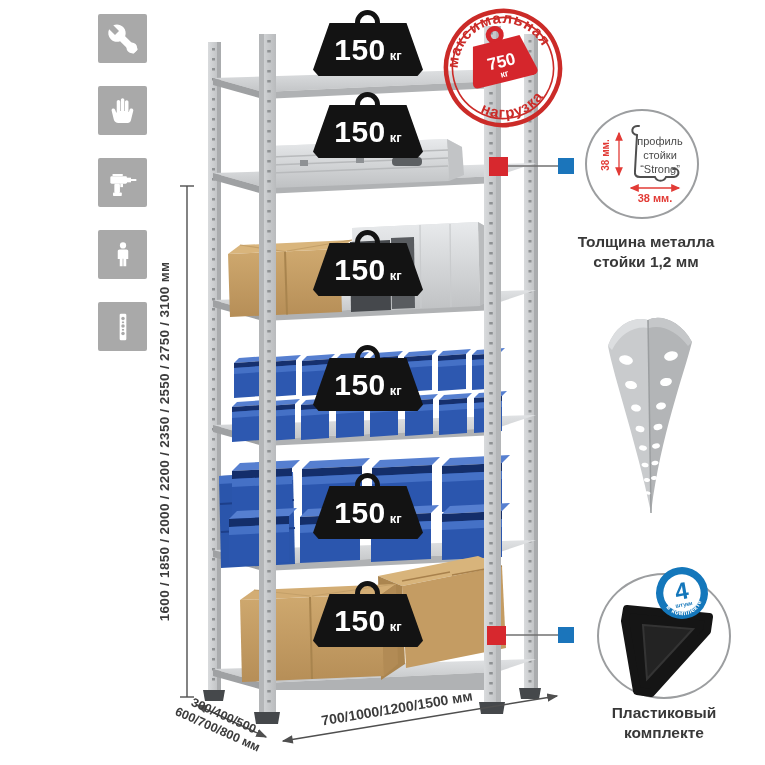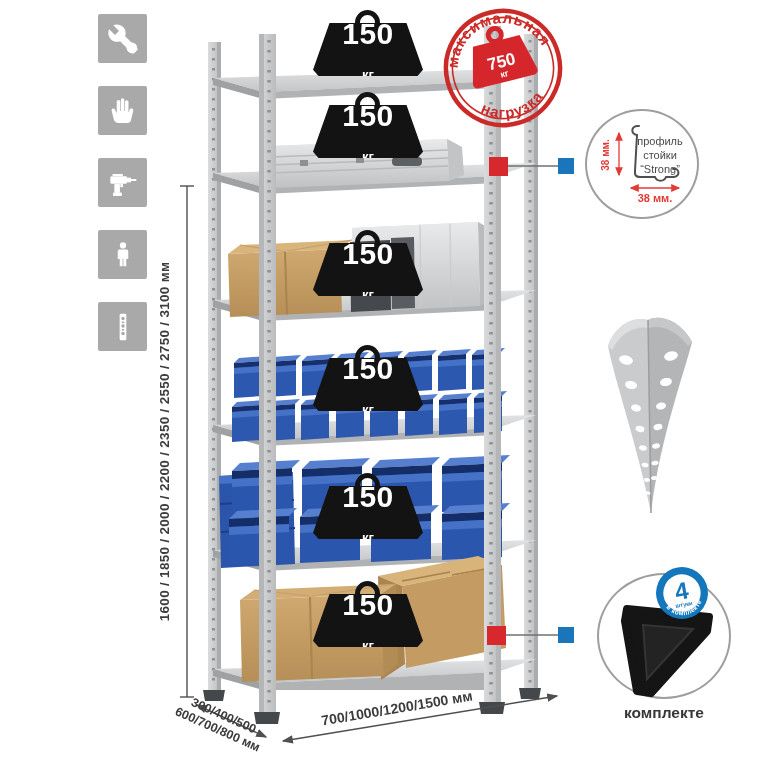--- a/index.html
+++ b/index.html
@@ -13,21 +13,21 @@
   .vdim{position:absolute;left:150px;top:186px;width:30px;height:511px;
         display:flex;align-items:center;justify-content:center;}
   .vdim span{transform:rotate(-90deg);white-space:nowrap;font-size:13.5px;font-weight:600;
              color:#3c3c3c;letter-spacing:.3px;}
   
   .weight{position:absolute;left:313px;width:110px;height:67px;z-index:30;}
   .weight .ring{position:absolute;left:50%;top:0;width:15px;height:15px;margin-left:-13px;
                 border:5px solid #131313;border-radius:50%;}
   .weight .body{position:absolute;left:0;top:13px;width:110px;height:53px;background:#131313;
                 clip-path:polygon(15% 0,85% 0,100% 88%,95% 100%,5% 100%,0 88%);
-                display:flex;align-items:center;justify-content:center;gap:4px;flex-direction:column;}
+                display:flex;align-items:center;justify-content:center;gap:4px;}
   .weight .val{color:#fff;font-size:30px;font-weight:bold;letter-spacing:.5px;}
   .weight .unit{color:#fff;font-size:13px;font-weight:bold;margin-top:12px;}
   
   .stamp{position:absolute;left:428px;top:-4px;width:150px;height:150px;z-index:40;}
   .stamp-arc{font-size:15px;font-weight:bold;fill:#cb2b28;letter-spacing:1px;}
   
   .sq{position:absolute;z-index:45;}
   .sq.red{width:19px;height:19px;background:#d7282e;}
   .sq.blue{width:16px;height:16px;background:#1b75bb;}
   
@@ -366,20 +366,22 @@
       <line x1="32" y1="22" x2="32" y2="64" stroke="#e23b36" stroke-width="1.3" marker-start="url(#arrRs)" marker-end="url(#arrRe)"></line>
       <text x="22" y="44" transform="rotate(-90 22 44)" text-anchor="middle" font-size="10" fill="#e23b36" font-weight="bold">38 мм.</text>
       <line x1="44" y1="77" x2="92" y2="77" stroke="#e23b36" stroke-width="1.3" marker-start="url(#arrRs)" marker-end="url(#arrRe)"></line>
       <text x="68" y="91" text-anchor="middle" font-size="11" fill="#e23b36" font-weight="bold">38 мм.</text>
       <text x="73" y="34" text-anchor="middle" font-size="11" fill="#4a4a4a">профиль</text>
       <text x="73" y="48" text-anchor="middle" font-size="11" fill="#4a4a4a">стойки</text>
       <text x="73" y="62" text-anchor="middle" font-size="11" fill="#4a4a4a">“Strong”</text>
     </svg>
   </div>
   <div class="caption" style="left:565px;top:232px;width:162px">
+    <span>Толщина металла</span>
+    <span>стойки 1,2 мм</span>
   </div>
 
   <svg style="position:absolute;left:598px;top:308px;z-index:20" width="104" height="212" viewBox="0 0 104 212">
     <path d="M10 38 C18 16 36 8 50 12 L53 205 C40 140 16 70 10 38 Z" fill="#c9cbcd"></path>
     <path d="M94 34 C82 12 62 6 50 12 L53 205 C62 130 86 66 94 34 Z" fill="#b3b5b7"></path>
     <path d="M10 38 C18 16 36 8 50 12 L51 20 C38 17 22 25 14 42 Z" fill="#dcdee0"></path>
     <path d="M94 34 C82 12 62 6 50 12 L51 20 C64 16 80 24 90 38 Z" fill="#c5c7c9"></path>
     <line x1="50" y1="12" x2="53" y2="205" stroke="#9b9ea0" stroke-width="1.5"></line>
     <g fill="#ffffff">
       <ellipse cx="28" cy="52" rx="7" ry="4.5" transform="rotate(12 28 52)"></ellipse>
@@ -410,20 +412,21 @@
     <svg width="54" height="54" viewBox="0 0 52 52">
       <circle cx="26" cy="26" r="25" fill="#1477bb"></circle>
       <circle cx="26" cy="26" r="18" fill="#ffffff"></circle>
       <text x="26" y="32" text-anchor="middle" font-size="23" font-weight="bold" fill="#1477bb">4</text>
       <text x="26" y="39" text-anchor="middle" font-size="5.5" font-weight="bold" fill="#1477bb">штуки</text>
       <path id="badgeArc" d="M 6.5 31 A 19.8 19.8 0 0 0 45.5 31" fill="none"></path>
       <text text-anchor="middle" font-size="6.3" font-weight="bold" fill="#ffffff" letter-spacing=".4"><textPath href="#badgeArc" startOffset="50%">в комплекте</textPath></text>
     </svg>
   </div>
   <div class="caption" style="left:584px;top:703px;width:160px">
+    <span>Пластиковый</span>
     <span>комплекте</span>
   </div>
 
   <div class="bdim depth">
     <span>300/400/500</span>
     <span>600/700/800 мм</span>
   </div>
   <div class="bdim width">
     <span>700/1000/1200/1500 мм</span>
   </div>

